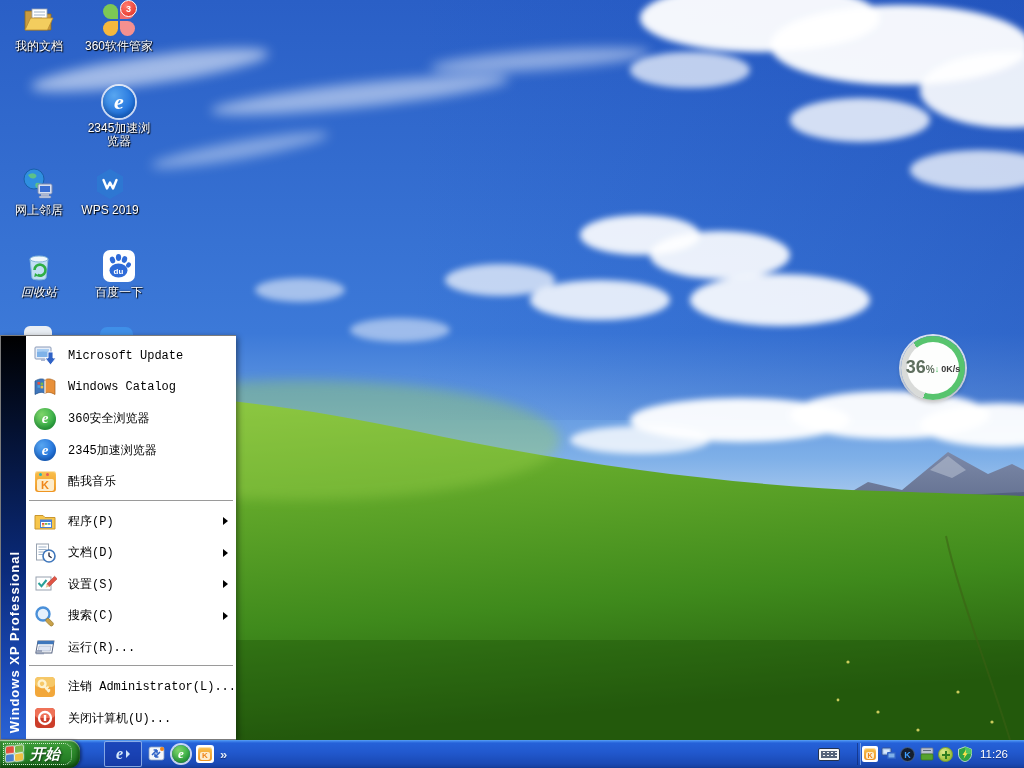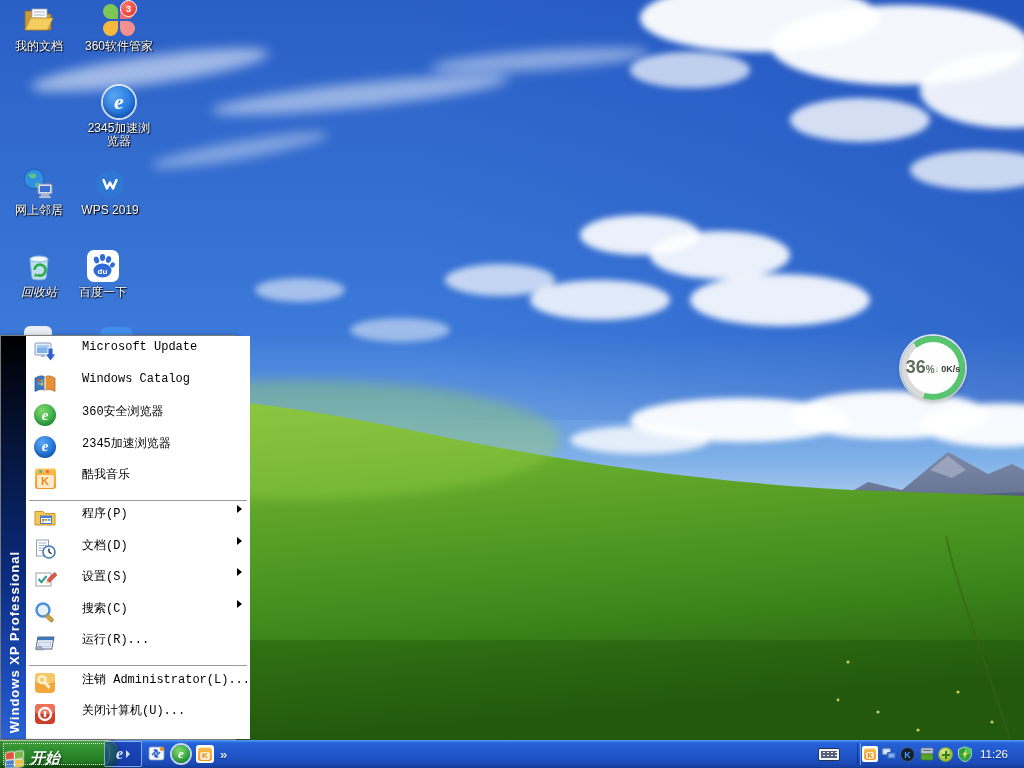--- a/index.html
+++ b/index.html
@@ -33,35 +33,35 @@
   .ball-spd .arr{color:#3db954;margin-right:2px;}
 
   
   .smenu{position:absolute;left:0;top:335px;width:236px;height:405px;display:flex;z-index:5;
          border:1px solid #7b7b7b;box-sizing:border-box;box-shadow:2px 2px 6px rgba(0,0,0,.45);background:#fff;}
   .banner{width:25px;flex:none;position:relative;
           background:linear-gradient(180deg,#000 0%,#04102e 22%,#0a2a7a 58%,#1e4fc0 88%,#2a63d4 100%);}
   .banner span{position:absolute;bottom:6px;left:50%;transform:translateX(-50%) rotate(180deg);
                writing-mode:vertical-rl;color:#fff;font-weight:bold;font-size:13px;letter-spacing:1px;white-space:nowrap;}
   .mpanel{flex:1;background:#fff;padding:4px 0 5px 0;display:flex;flex-direction:column;}
-  .mi{height:32px;display:flex;padding-left:7px;gap:25px;cursor:pointer;}
+  .mi{height:32px;display:flex;align-items:center;padding-left:7px;gap:11px;cursor:pointer;}
   .mi-ic{width:24px;height:24px;flex:none;position:relative;display:flex;align-items:center;justify-content:center;}
   .mi-lb{font-size:12px;color:#000;font-family:"Liberation Mono","DejaVu Sans Mono",monospace;white-space:nowrap;}
   .mi-arrow{margin-left:auto;margin-right:8px;width:0;height:0;border-left:5px solid #000;
             border-top:4px solid transparent;border-bottom:4px solid transparent;}
   .msep{height:2px;margin:2px 3px;border-top:1px solid #9a9a9a;border-bottom:1px solid #fff;}
 
   
   .taskbar{position:absolute;left:0;bottom:0;width:1024px;height:28px;z-index:10;
            background:linear-gradient(180deg,#5aa0f2 0%,#3c80ea 5%,#2561d8 11%,#2158cd 45%,#1a49b4 85%,#1742a3 95%,#123a92 100%);}
-  .startbtn{position:absolute;left:0;top:0;height:28px;width:118px;border-radius:0 11px 11px 0;cursor:pointer;
+  .startbtn{position:absolute;left:0;top:0;height:28px;width:80px;border-radius:0 11px 11px 0;cursor:pointer;
             background:linear-gradient(180deg,#6abf64 0%,#3e9e3a 8%,#2f8f2e 35%,#267f26 70%,#1c6b1d 100%);
             box-shadow:inset 0 1px 1px rgba(255,255,255,.55),inset 0 -3px 5px rgba(0,40,0,.5),
                        inset -3px 0 4px rgba(0,40,0,.35),2px 0 3px rgba(0,0,20,.4);
-            display:flex;align-items:flex-end;gap:5px;padding-left:6px;box-sizing:border-box;}
+            display:flex;align-items:center;gap:5px;padding-left:6px;box-sizing:border-box;}
   .startbtn::after{content:"";position:absolute;inset:3px 8px 3px 3px;border:1px dotted #cfe8cc;border-radius:0 8px 8px 0;}
   .flag{width:19px;height:16px;display:grid;grid-template-columns:8px 8px;grid-template-rows:7px 7px;gap:1px;transform:skewY(-6deg);}
   .flag div{border-radius:1.5px;box-shadow:0 0 1.5px 1px rgba(255,255,255,.85);}
   .f-r{background:#e3503e;} .f-g{background:#7ab648;} .f-b{background:#4a7fd0;} .f-y{background:#f0c043;}
   .startlb{font-size:15px;font-weight:bold;font-style:italic;color:#fff;text-shadow:1px 1px 2px rgba(0,0,0,.6);}
 
   .ql{position:absolute;left:104px;top:0;height:28px;display:flex;align-items:center;gap:6px;}
   .iebox{width:36px;height:24px;background:rgba(20,50,160,.55);border:1px solid rgba(180,210,250,.7);
          border-radius:2px;display:flex;align-items:center;justify-content:center;gap:3px;cursor:pointer;}
   .iee{font-family:"Liberation Serif",serif;font-style:italic;font-weight:bold;font-size:16px;color:#d6e9fb;line-height:16px;}
@@ -230,21 +230,21 @@
     <svg width="34" height="34" viewBox="0 0 34 34">
       <path d="M8 10 L10 29 C10 31.5 24 31.5 24 29 L26 10 Z" fill="rgba(205,232,246,0.92)" stroke="#86b7d9"></path>
       <ellipse cx="17" cy="10" rx="9" ry="3" fill="#eef7fc" stroke="#86b7d9"></ellipse>
       <path d="M12.5 21 a5.5 5.5 0 1 1 3 5" stroke="#2fae44" stroke-width="2.6" fill="none"></path>
       <path d="M13 24 l3.6 2.6 -4.4 1.4 Z" fill="#2fae44"></path>
     </svg>
   </div>
   <div class="di-lb">回收站</div>
 </div>
 
-<div class="di" style="left:68px;top:248px;">
+<div class="di" style="left:84px;top:248px;">
   <div class="di-ic">
     <svg width="32" height="32" viewBox="0 0 32 32">
       <rect width="32" height="32" rx="7" fill="#fff"></rect>
       <ellipse cx="9.5" cy="10" rx="2.6" ry="3.4" fill="#2f6bd8" transform="rotate(-18 9.5 10)"></ellipse>
       <ellipse cx="15.5" cy="7.5" rx="2.6" ry="3.4" fill="#2f6bd8"></ellipse>
       <ellipse cx="21.5" cy="9.5" rx="2.6" ry="3.4" fill="#2f6bd8" transform="rotate(16 21.5 9.5)"></ellipse>
       <ellipse cx="25.5" cy="15" rx="2.2" ry="2.8" fill="#2f6bd8" transform="rotate(35 25.5 15)"></ellipse>
       <ellipse cx="15.5" cy="20.5" rx="9" ry="7" fill="#2f6bd8"></ellipse>
       <text x="15.5" y="23.5" text-anchor="middle" font-size="8" font-weight="bold" fill="#fff" font-family="Liberation Sans,sans-serif">du</text>
     </svg>

